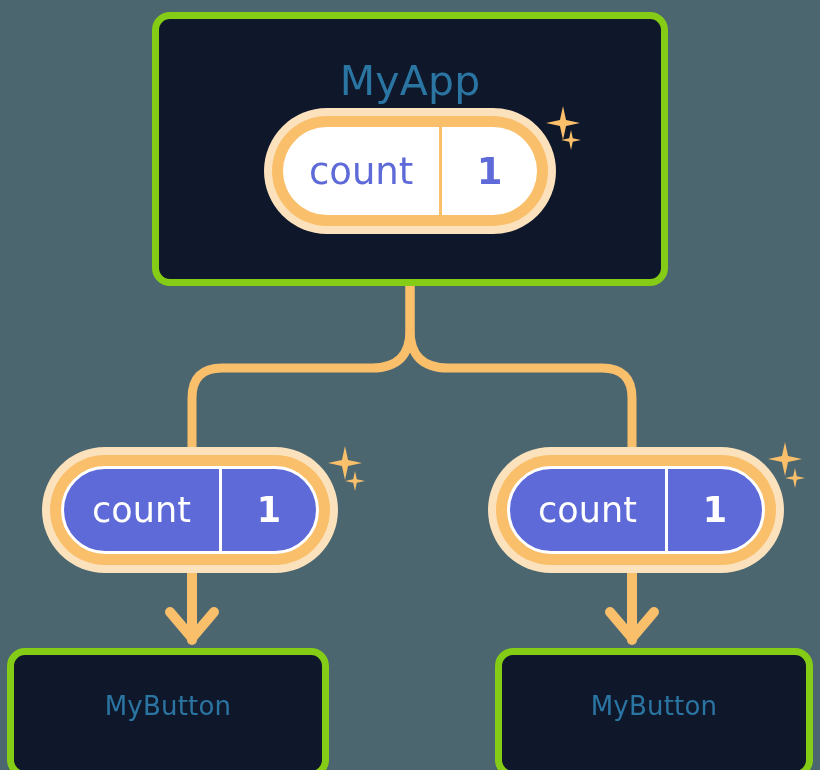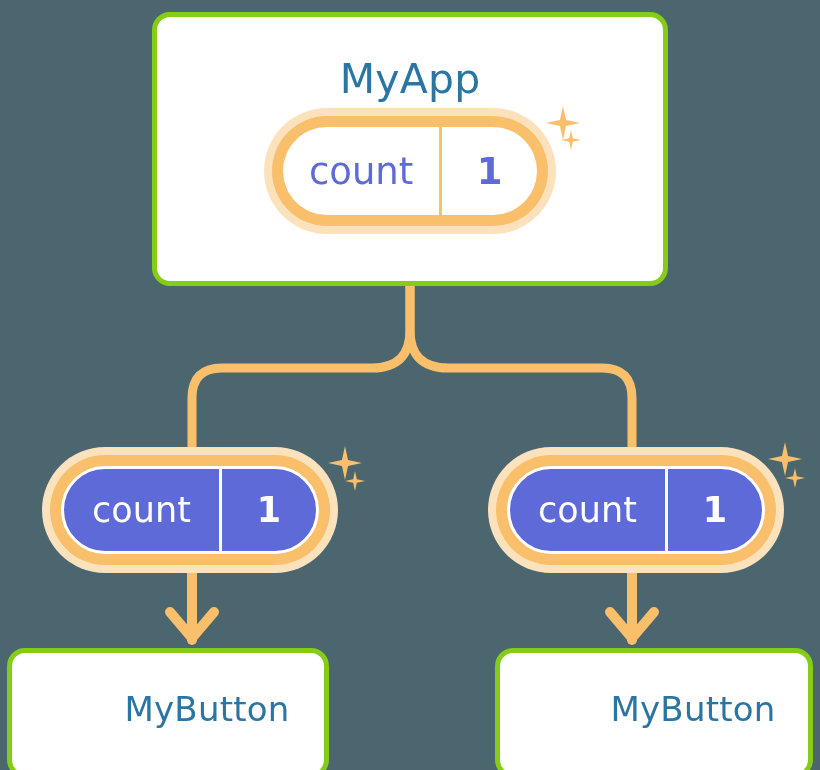--- a/index.html
+++ b/index.html
@@ -12,43 +12,43 @@
     width: 820px;
     height: 770px;
     background: #4c666f;
     overflow: hidden;
     font-family: "DejaVu Sans", "Liberation Sans", sans-serif;
   }
 
   
   .card {
     position: absolute;
-    background: #ffffff;
-    border: 5px solid #84cc16;
+    background: #0f172a;
+    border: 7px solid #84cc16;
     border-radius: 18px;
     box-sizing: border-box;
   }
   .card-title {
     position: absolute;
     left: 0;
     width: 100%;
     text-align: center;
     color: #2b75a3;
     font-weight: 400;
     letter-spacing: 0.2px;
     white-space: nowrap;
   }
 
   #card-app      { left: 152px; top: 12px;  width: 516px; height: 274px; }
   #card-app .card-title { top: 38px; font-size: 41px; }
 
   #card-btn-left  { left: 7px;   top: 648px; width: 322px; height: 130px; }
   #card-btn-right { left: 495px; top: 648px; width: 318px; height: 130px; }
   #card-btn-left .card-title,
-  #card-btn-right .card-title { top: 36px; font-size: 34px; padding-left: 39px; }
+  #card-btn-right .card-title { top: 36px; font-size: 26px; }
 
   
   .pill-wrap {
     position: absolute;
   }
   .pill-halo {
     position: absolute;
     left: 0; top: 0;
     width: 100%; height: 100%;
     background: #fbe2bd;

